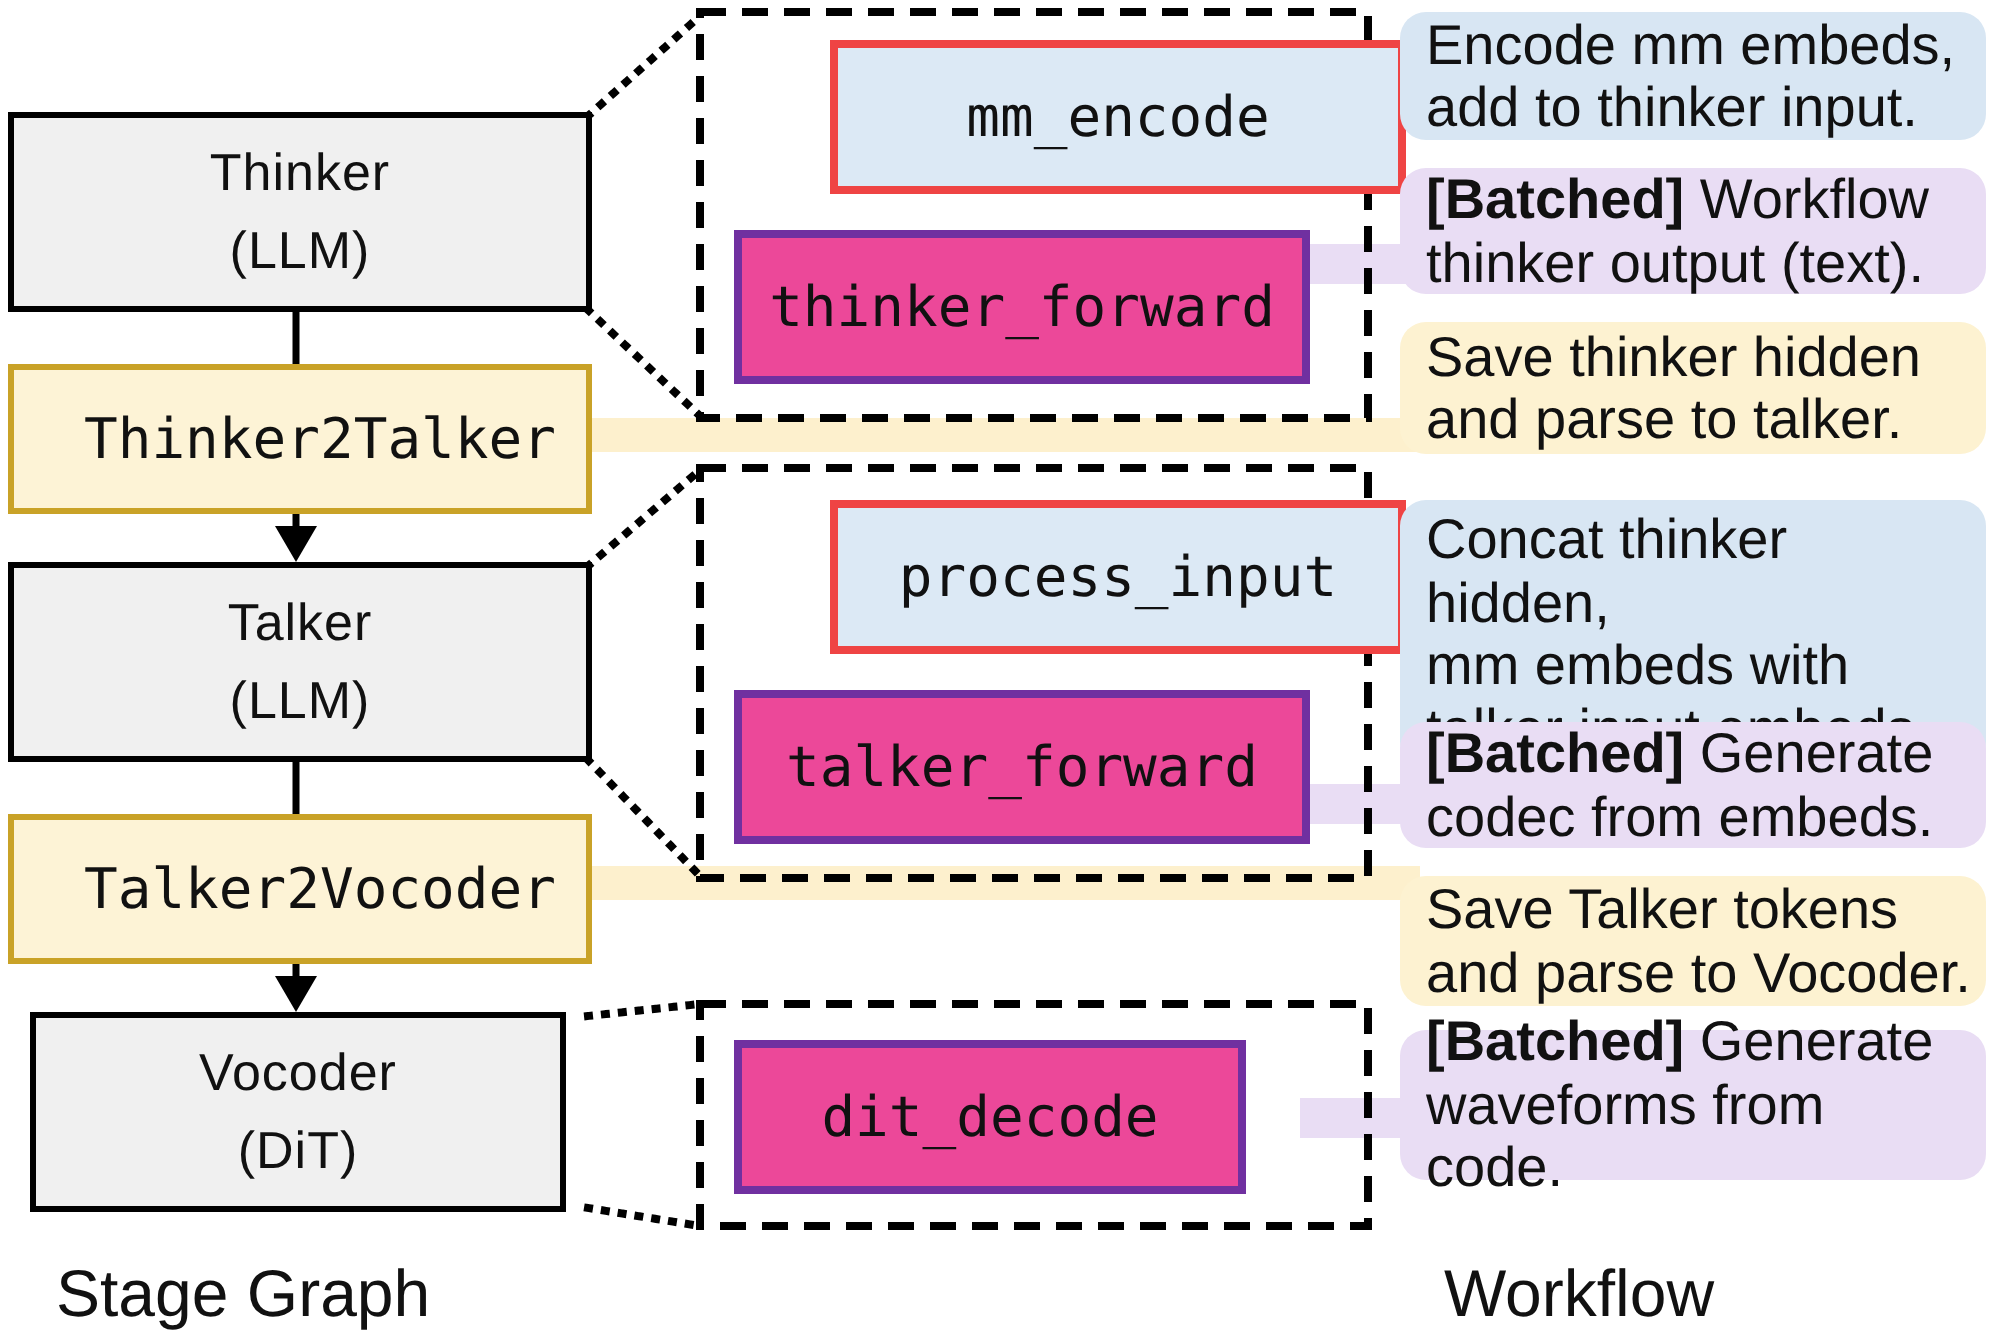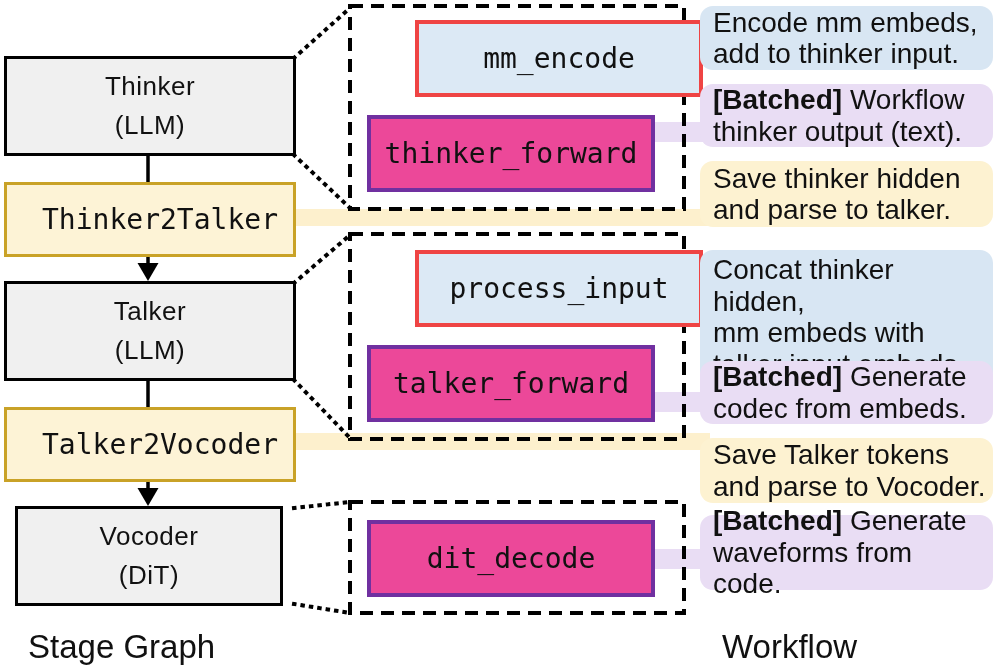--- a/index.html
+++ b/index.html
@@ -98,21 +98,21 @@
   </div>
   <div class="fn-box fn-purple" style="left:367px;top:115px;width:288px;height:77px;">
     <span>thinker_forward</span>
   </div>
   <div class="fn-box fn-blue" style="left:367px;top:250px;width:288px;height:77px;">
     <span>process_input</span>
   </div>
   <div class="fn-box fn-purple" style="left:367px;top:345px;width:288px;height:77px;">
     <span>talker_forward</span>
   </div>
-  <div class="fn-box fn-purple" style="left:367px;top:520px;width:288px;height:77px;">
+  <div class="fn-box fn-purple" style="left:367px;top:520px;width:256px;height:77px;">
     <span>dit_decode</span>
   </div>
 
   <div class="callout co-blue" style="top:6px;height:64px;">
     <div class="txt"><b></b><span>Encode mm embeds,
 add to thinker input.</span></div>
   </div>
   <div class="callout co-purple" style="top:84px;height:63px;">
     <div class="txt"><b>[Batched]</b><span> Workflow
 thinker output (text).</span></div>

